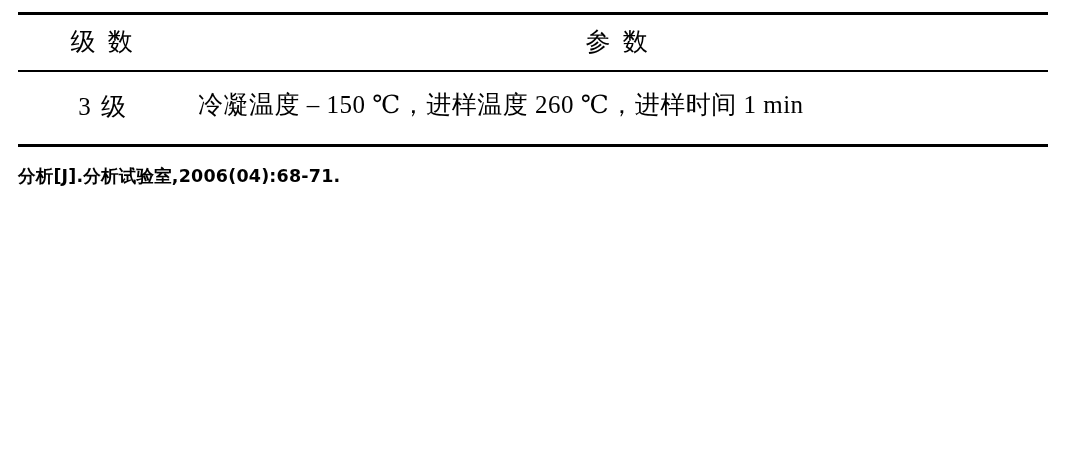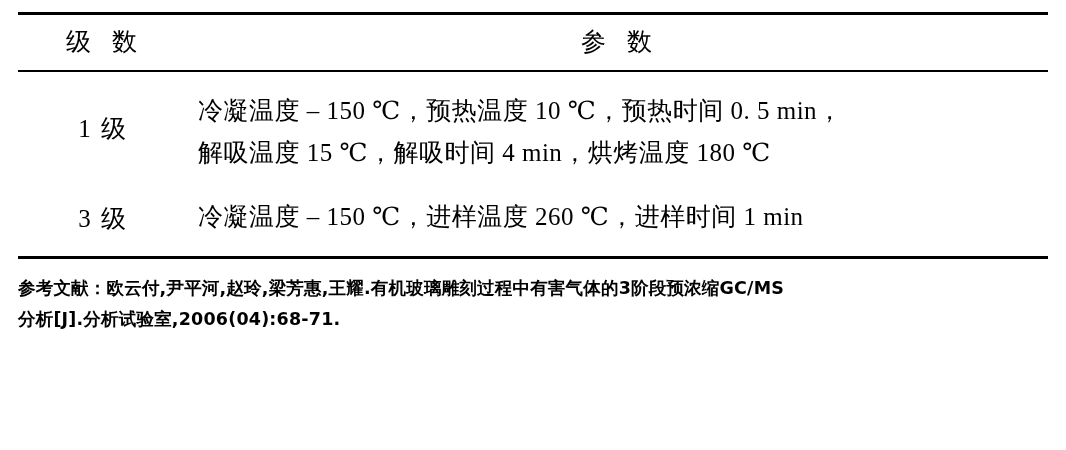--- a/index.html
+++ b/index.html
@@ -29,21 +29,21 @@
   }
   table.params .rule-top td {
     border-top: 3px solid #000;
   }
   .hdr td {
     border-bottom: 2px solid #000;
     font-size: 25px;
     text-align: center;
     padding: 10px 0 12px 0;
     letter-spacing: 3px;
-    font-family: Liberation Mono, monospace;
+    font-family: Liberation Serif, serif;
   }
   .col-level {
     width: 170px;
   }
   .col-param {
     width: 860px;
   }
   .body-row td {
     padding: 0;
     vertical-align: middle;
@@ -88,38 +88,30 @@
     <colgroup>
       <col class="col-level">
       <col class="col-param">
     </colgroup>
     <tbody>
       <tr class="hdr rule-top">
         <td>级 数</td>
         <td>参 数</td>
       </tr>
 
-      <tr class="body-row r1">
-        <td class="level">1 级</td>
-        <td class="param">
-          <span class="param-line">冷凝温度 – 150 ℃，预热温度 10 ℃，预热时间 0. 5 min，</span>
-          <span class="param-line">解吸温度 15 ℃，解吸时间 4 min，烘烤温度 180 ℃</span>
-        </td>
-      </tr>
 
 
       <tr class="body-row r3">
         <td class="level">3 级</td>
         <td class="param">
           <span class="param-line">冷凝温度 – 150 ℃，进样温度 260 ℃，进样时间 1 min</span>
         </td>
       </tr>
     </tbody>
   </table>
 
   <div class="bottom-rule"></div>
 
   <div class="ref">
-    <div>参考文献：欧云付,尹平河,赵玲,梁芳惠,王耀.有机玻璃雕刻过程中有害气体的3阶段预浓缩GC/MS</div>
     <div>分析[J].分析试验室,2006(04):68-71.</div>
   </div>
 
 </div>
 
 </body></html>

